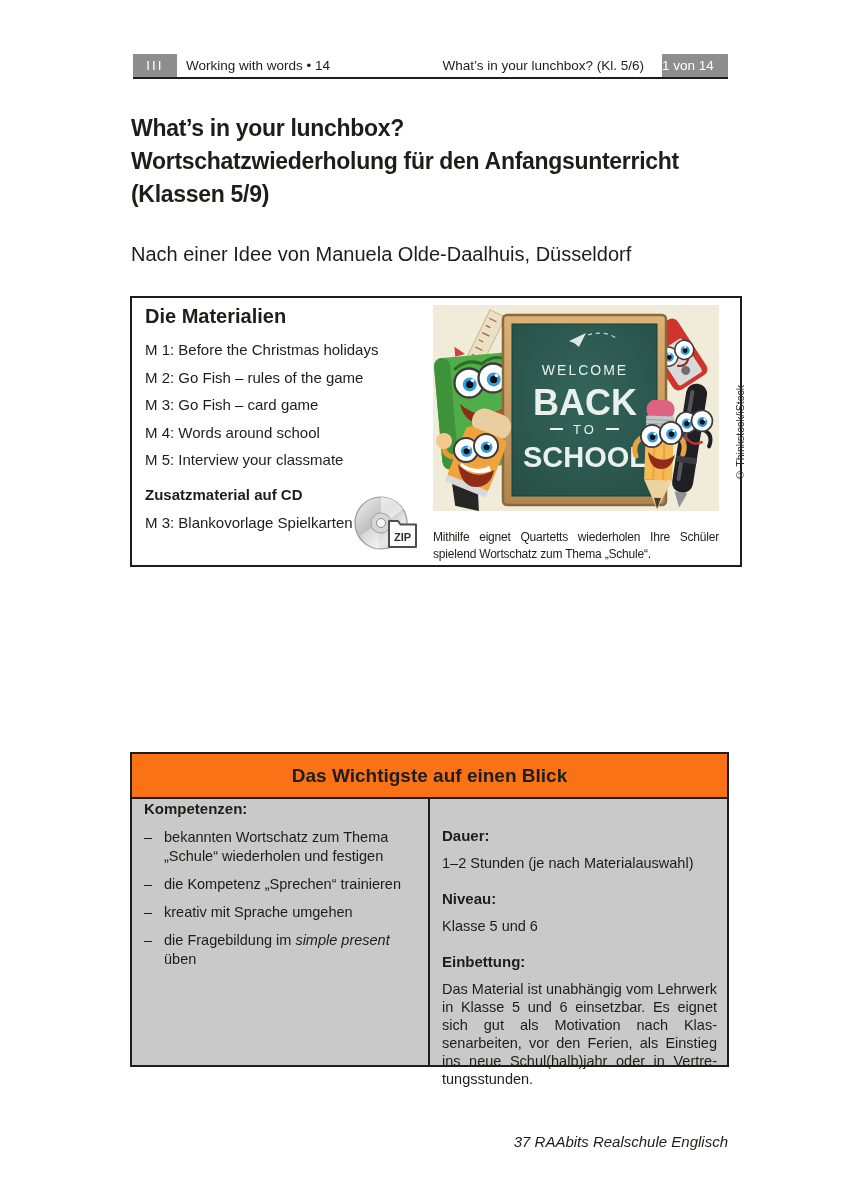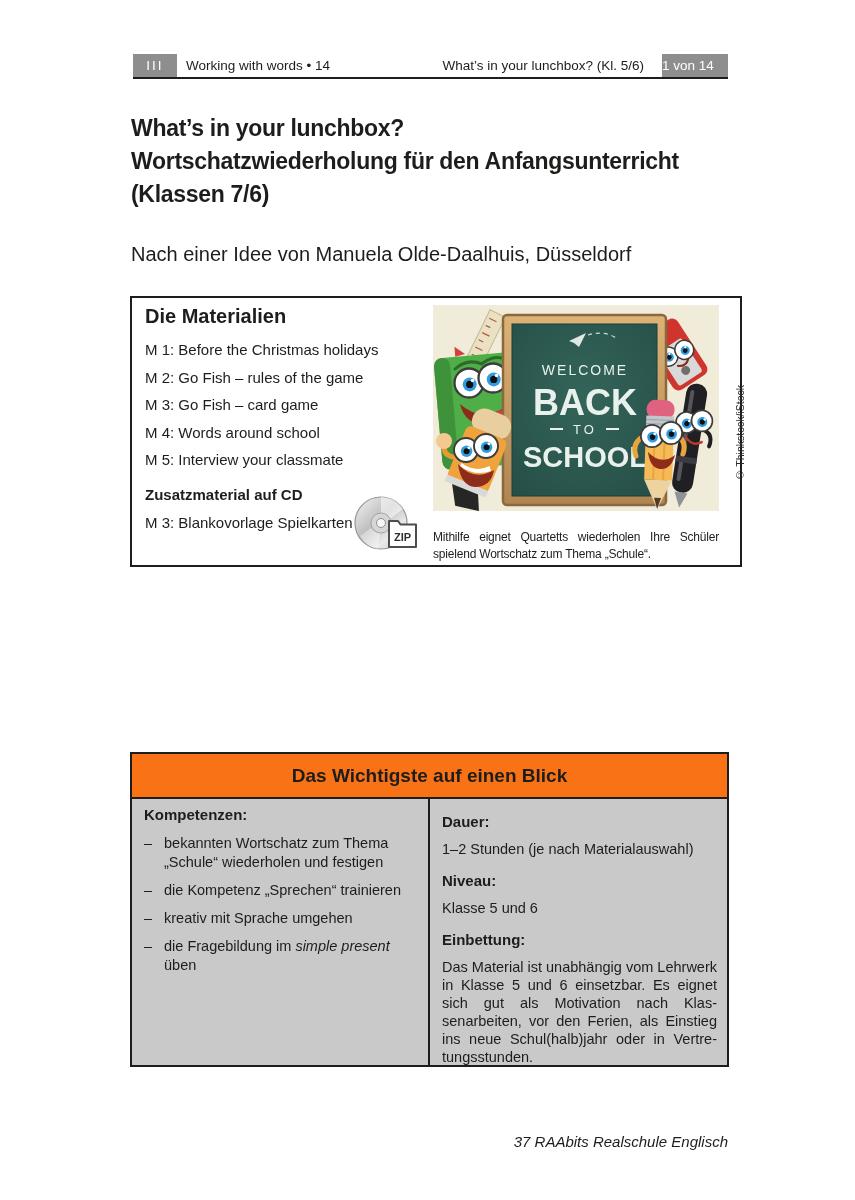--- a/index.html
+++ b/index.html
@@ -35,27 +35,27 @@
   .credit { position:absolute; left:734px; top:385px; font-size:10.5px; color:#2b2b2b;
             writing-mode:vertical-rl; transform:rotate(180deg); white-space:nowrap; }
   
   .overview-box { position:absolute; left:130px; top:752px; width:595px; height:311px;
            border:2px solid #1d1d1b; box-sizing:content-box; }
   .ov-header { height:43px; background:#f97316; border-bottom:2px solid #1d1d1b;
            display:flex; align-items:center; justify-content:center;
            font-size:19px; font-weight:bold; }
   .ov-cols { display:flex; height:266px; background:#c9c9c9; }
   .ov-left  { width:298px; box-sizing:border-box; border-right:2px solid #1d1d1b;
-           padding:7px 8px 0 12px; }
+           padding:1px 8px 0 12px; }
   .ov-right { flex:1; box-sizing:border-box; padding:10px 10px 0 12px; }
   .ov-h { font-size:15px; font-weight:bold; margin:0 0 11px 0; }
   .bullet { display:flex; font-size:14.5px; line-height:19px; margin-bottom:9px; }
   .bullet .dash { width:20px; flex:none; }
   .italic { font-style:italic; }
-  .ov-sec-h { font-size:15px; font-weight:bold; margin:4px 0 10px 0; }
+  .ov-sec-h { font-size:15px; font-weight:bold; margin:18px 0 10px 0; }
   .ov-sec-t { font-size:14.5px; line-height:18px; margin:0 0 14px 0; }
   .ov-sec-t.just { text-align:justify; }
   
   .footer { position:absolute; right:127px; top:1133px; font-size:15px; font-style:italic; }
   .chalk { fill:#e9f1ec; text-anchor:middle; font-family:"Liberation Sans", sans-serif; }
 </style>
 </head>
 <body>
 
 <div class="page">
@@ -63,21 +63,21 @@
   <div class="kopf">
     <div class="sec-box">III</div>
     <div class="kopf-left">Working with words • 14</div>
     <div class="kopf-right">What’s in your lunchbox? (Kl. 5/6)</div>
     <div class="page-box">1 von 14</div>
   </div>
 
   <div class="title">
     <div>What’s in your lunchbox?</div>
     <div>Wortschatzwiederholung für den Anfangsunterricht</div>
-    <div>(Klassen 7/6)</div>
+    <div>(Klassen 5/9)</div>
   </div>
   <div class="byline">Nach einer Idee von Manuela Olde-Daalhuis, Düsseldorf</div>
 
   <div class="materials-box">
     <div class="m-heading">Die Materialien</div>
     <div class="m-items">
       <div>M 1: Before the Christmas holidays</div>
       <div>M 2: Go Fish – rules of the game</div>
       <div>M 3: Go Fish – card game</div>
       <div>M 4: Words around school</div>

